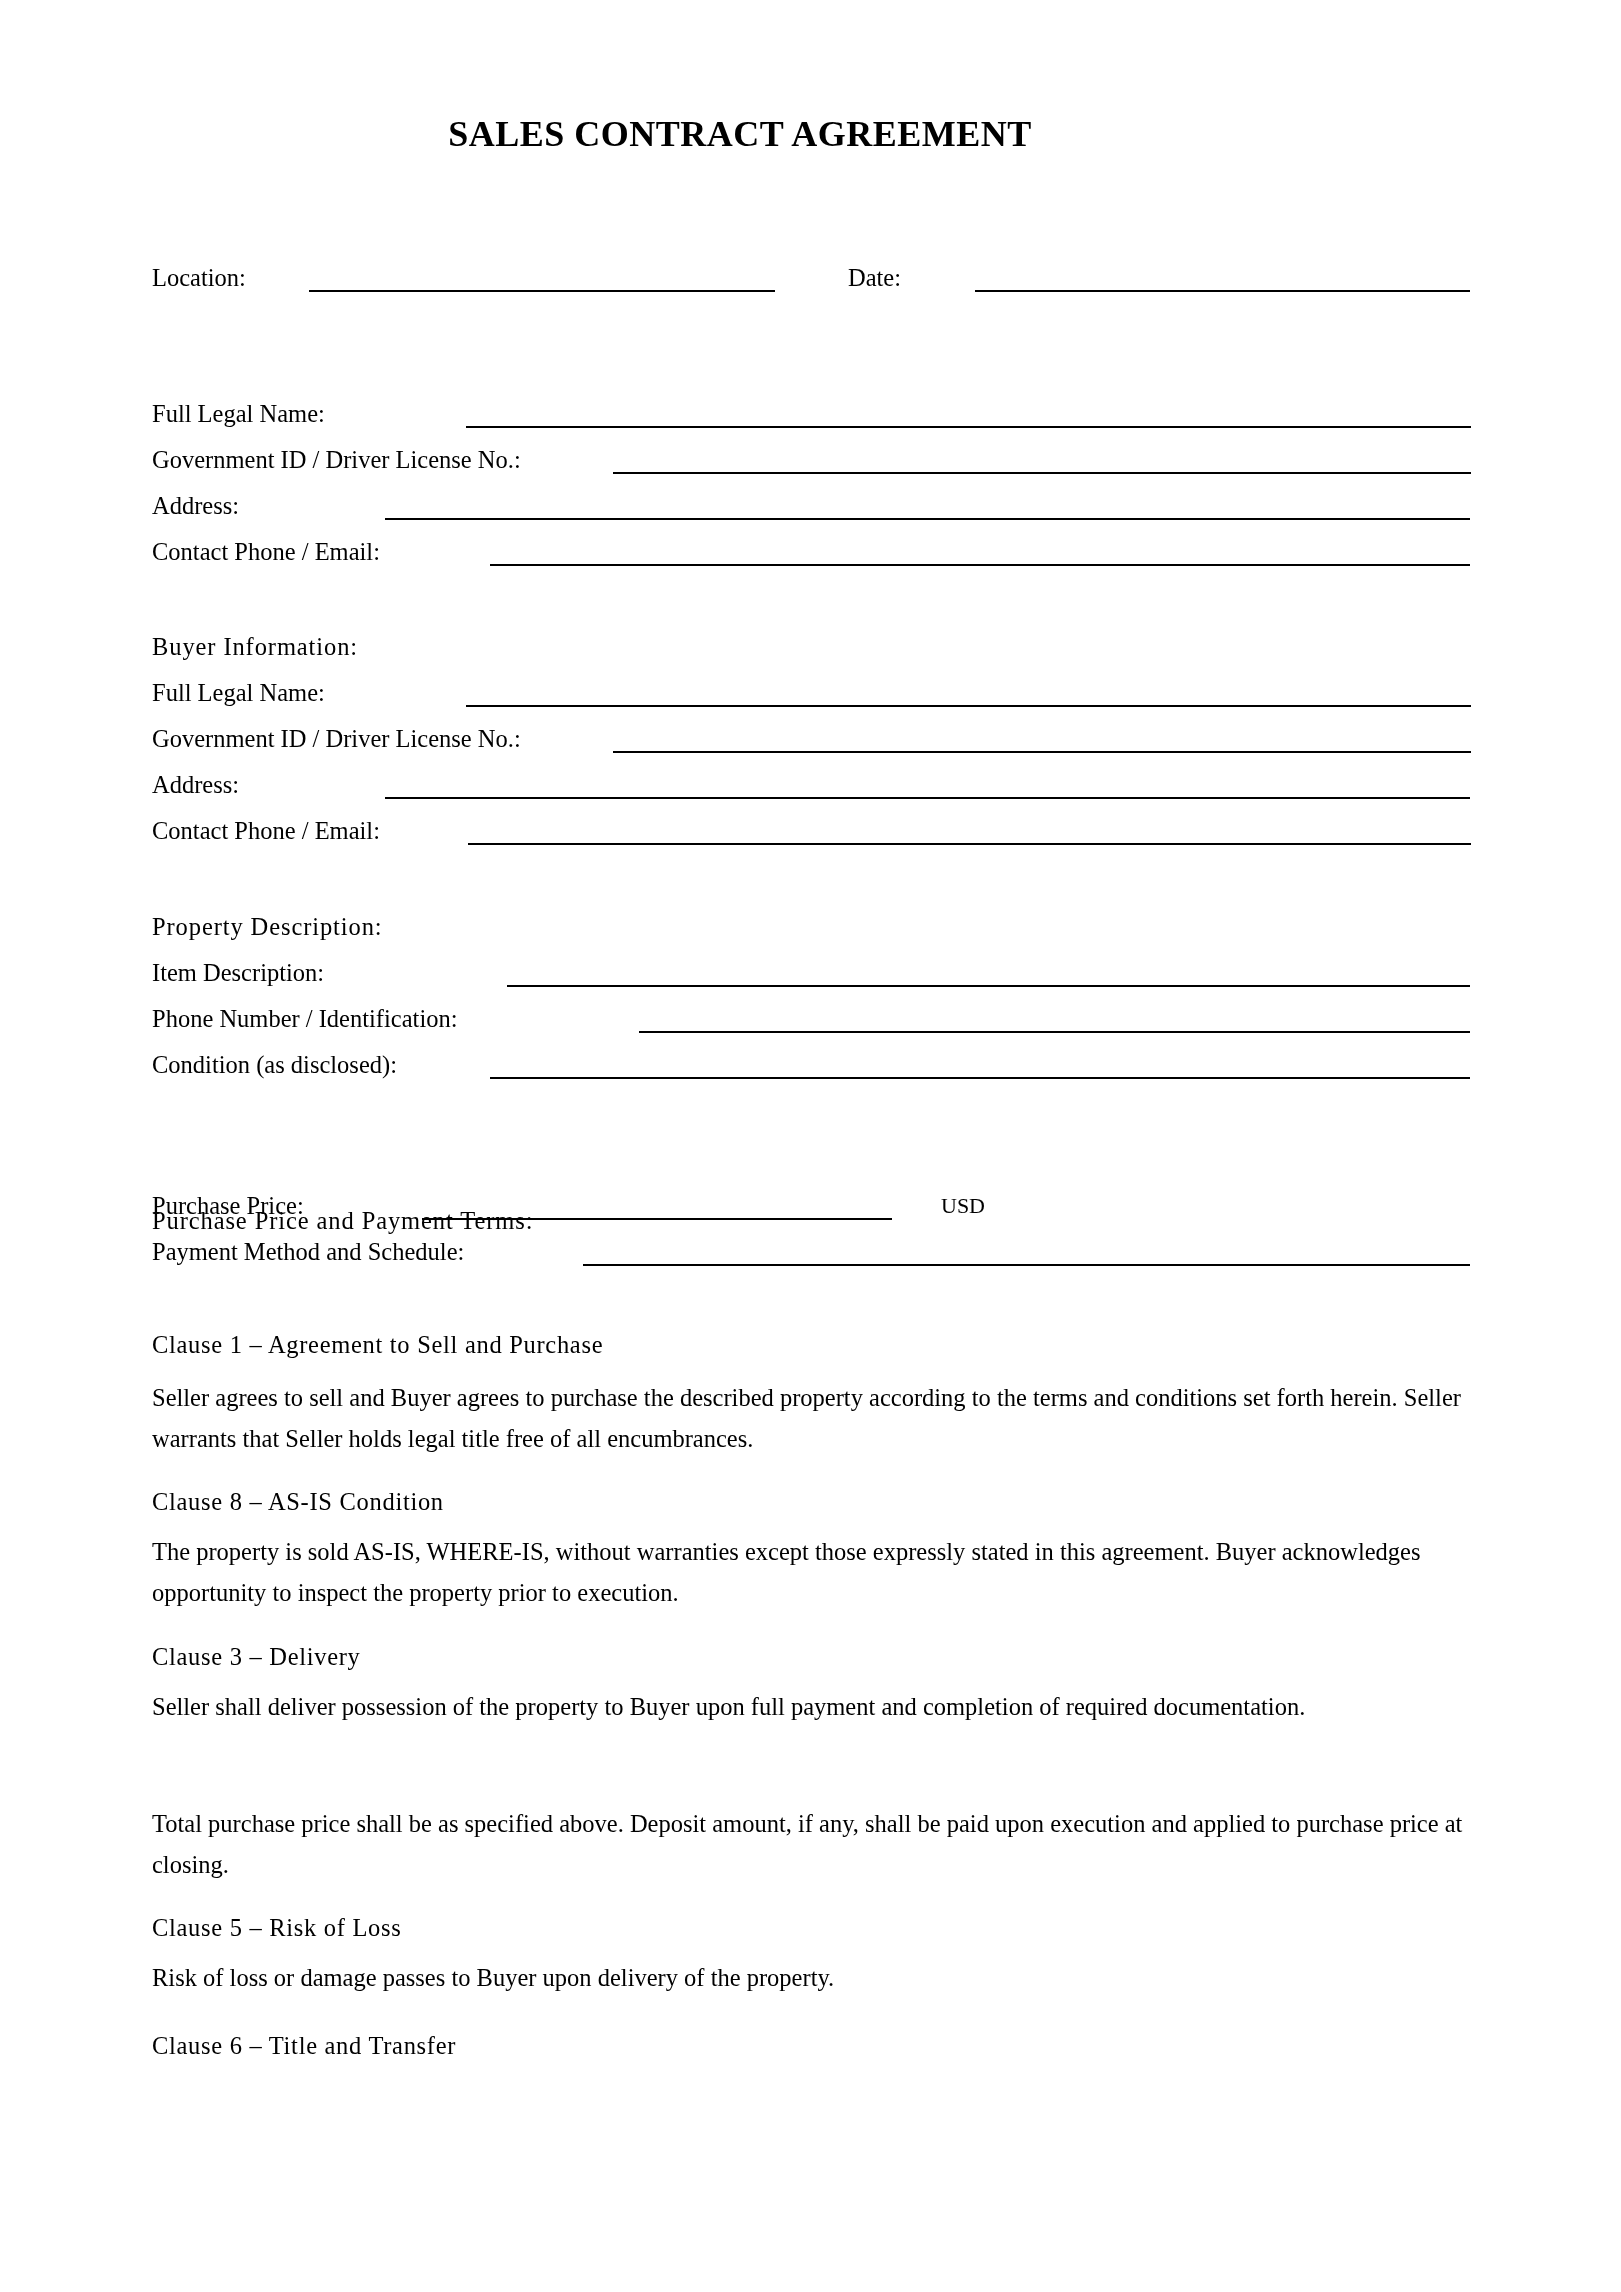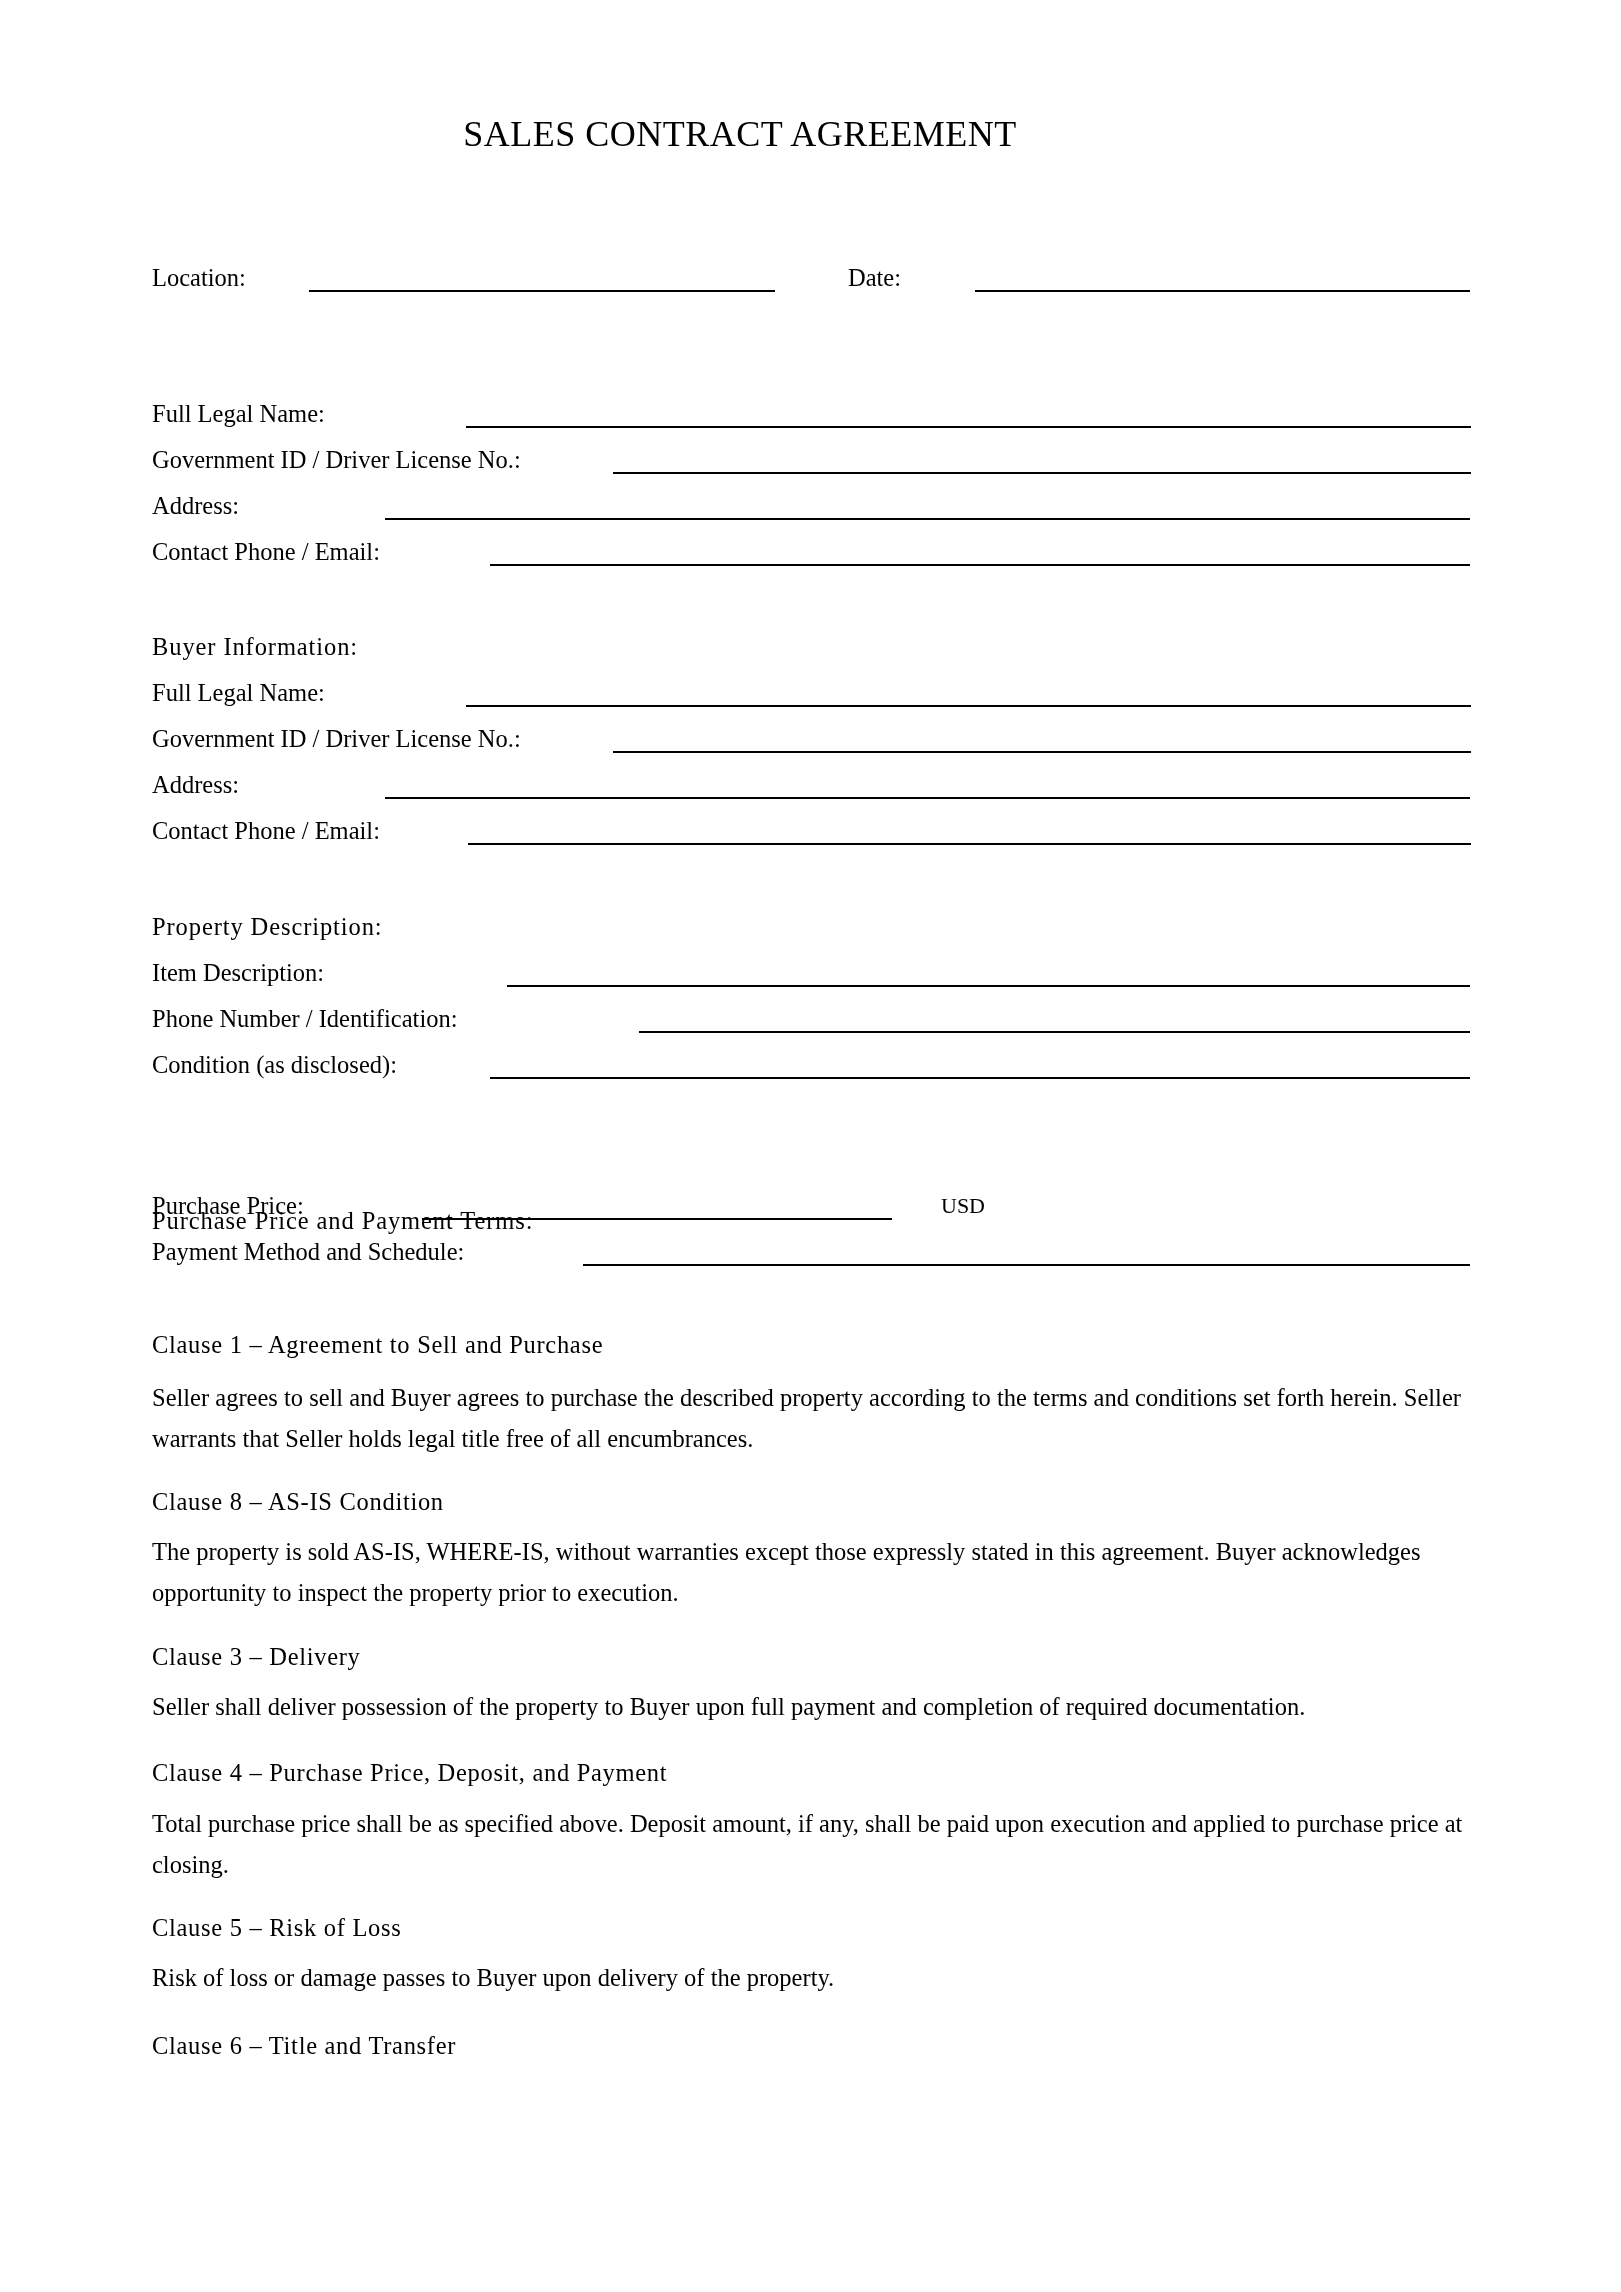--- a/index.html
+++ b/index.html
@@ -23,21 +23,21 @@
     box-sizing: border-box;
   }
   .doc-title {
     position: absolute;
     top: 116px;
     left: 0;
     width: 1480px;
     text-align: center;
     font-size: 36px;
     letter-spacing: 0.5px;
-    font-weight: 400;
+    font-weight: 700;
     line-height: 1;
   }
 
   
   .row {
     position: absolute;
     left: 152px;
     width: 1318px;
     height: 29px;
   }
@@ -165,21 +165,20 @@
 
   <div class="clause-head" style="top:1330px;">Clause 1 – Agreement to Sell and Purchase</div>
   <div class="clause-body" style="top:1377px;">Seller agrees to sell and Buyer agrees to purchase the described property according to the terms and conditions set forth herein. Seller warrants that Seller holds legal title free of all encumbrances.</div>
 
   <div class="clause-head" style="top:1487px;">Clause 8 – AS-IS Condition</div>
   <div class="clause-body" style="top:1531px;">The property is sold AS-IS, WHERE-IS, without warranties except those expressly stated in this agreement. Buyer acknowledges opportunity to inspect the property prior to execution.</div>
 
   <div class="clause-head" style="top:1642px;">Clause 3 – Delivery</div>
   <div class="clause-body" style="top:1686px;">Seller shall deliver possession of the property to Buyer upon full payment and completion of required documentation.</div>
 
-  <div class="clause-head" style="top:1758px;">Clause 4 – Purchase Price, Deposit, and Payment</div>
   <div class="clause-body" style="top:1803px;">Total purchase price shall be as specified above. Deposit amount, if any, shall be paid upon execution and applied to purchase price at closing.</div>
 
   <div class="clause-head" style="top:1913px;">Clause 5 – Risk of Loss</div>
   <div class="clause-body" style="top:1957px;">Risk of loss or damage passes to Buyer upon delivery of the property.</div>
 
   <div class="clause-head" style="top:2031px;">Clause 6 – Title and Transfer</div>
 
 </div>
 
 

